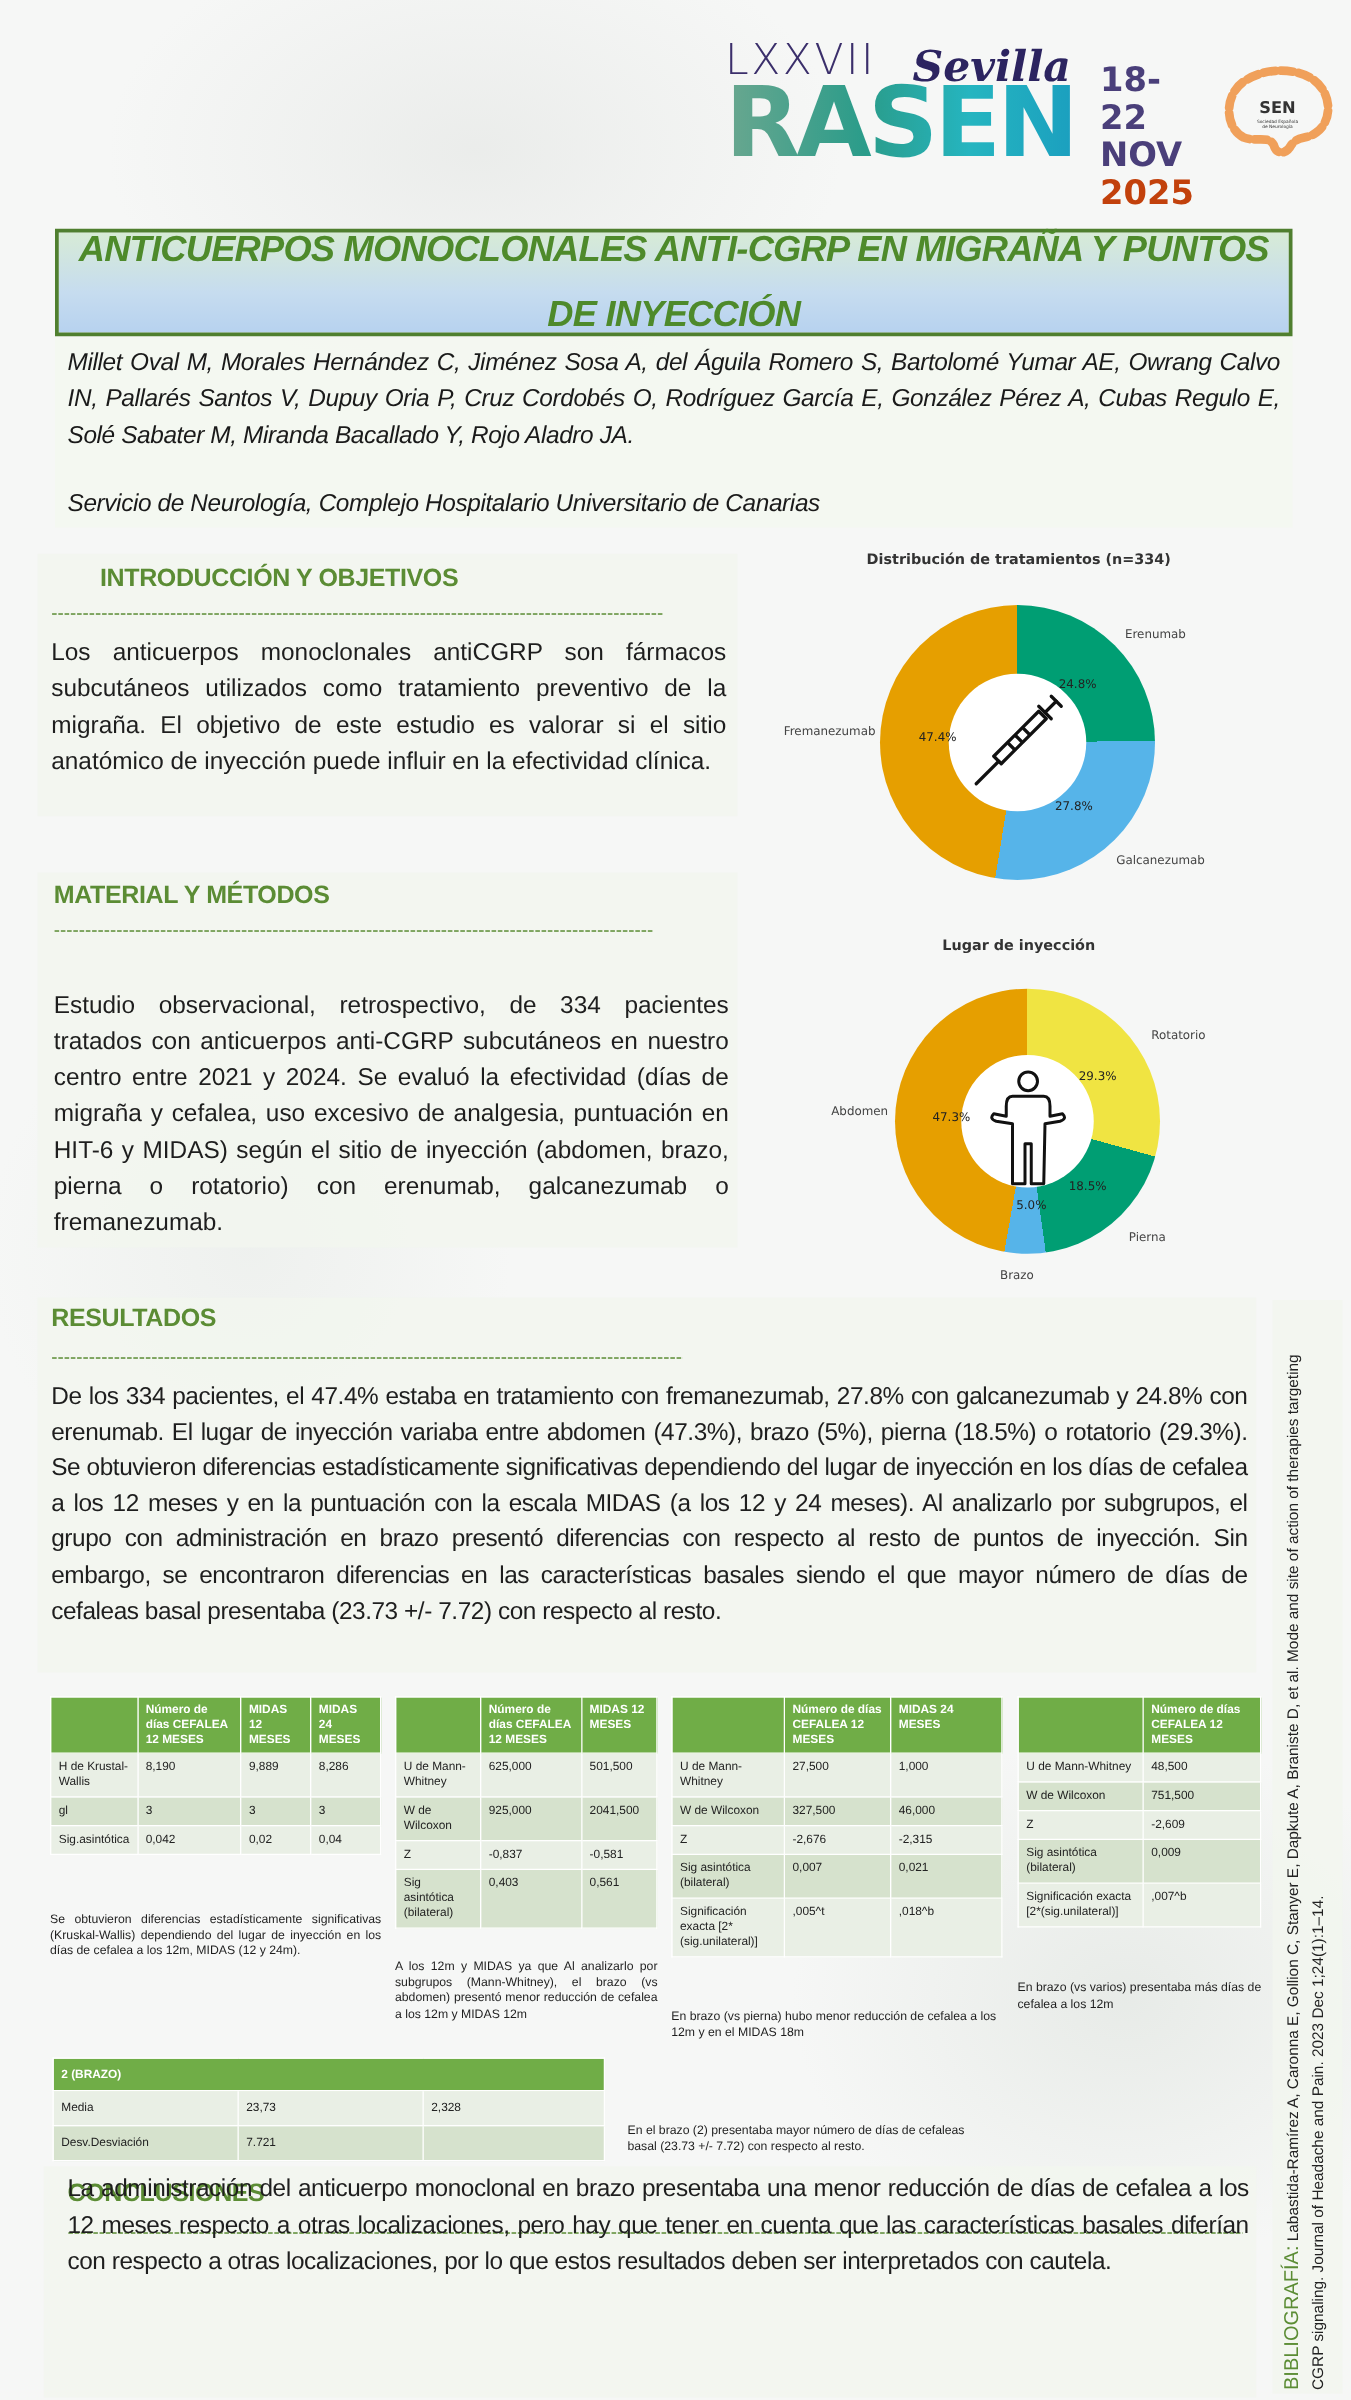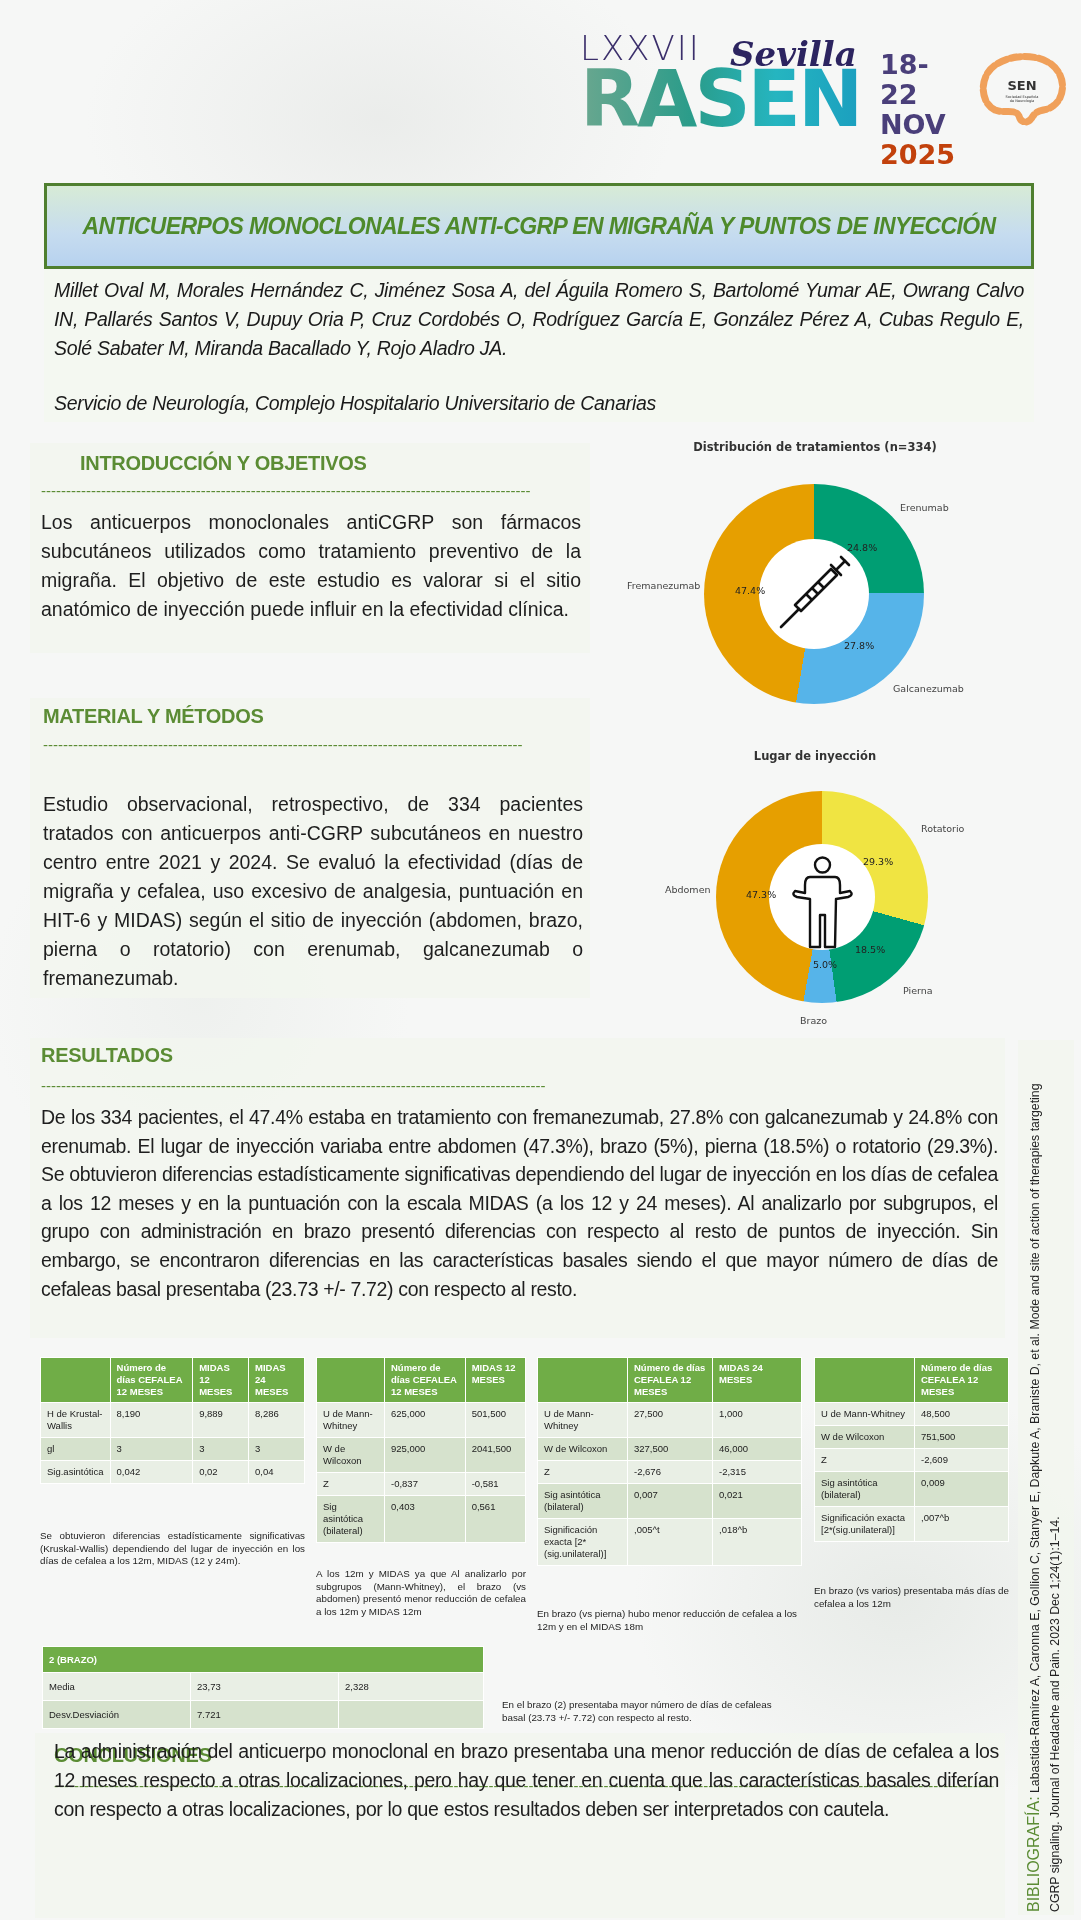--- a/index.html
+++ b/index.html
@@ -33,21 +33,21 @@
   
   .title-box {
     left: 44px; top: 183px; width: 990px; height: 86px;
     border: 3px solid #4f7f2f;
     background: linear-gradient(180deg, #d7ebd6 0%, #c6dcef 60%, #b7d2ef 100%);
     display: flex; align-items: center; justify-content: center; text-align: center;
   }
   .title-box span {
     font-family: "Liberation Sans Narrow", "Liberation Sans", sans-serif;
     font-style: italic; font-weight: bold; color: #4e8a2b;
-    font-size: 23px; line-height: 38px; letter-spacing: -0.6px;
+    font-size: 29px; line-height: 52px; letter-spacing: -0.6px;
   }
   .authors-box { left: 44px; top: 270px; width: 990px; height: 152px; background: rgba(244,248,240,0.7); }
   .authors {
     left: 54px; top: 276px; width: 970px;
     font-style: italic; font-size: 19.5px; line-height: 29px; text-align: justify;
     font-family: "Liberation Sans", sans-serif; letter-spacing: -0.3px;
   }
   .affil { left: 54px; top: 392px; font-style: italic; font-size: 19.5px; letter-spacing: -0.3px; }
 
   

